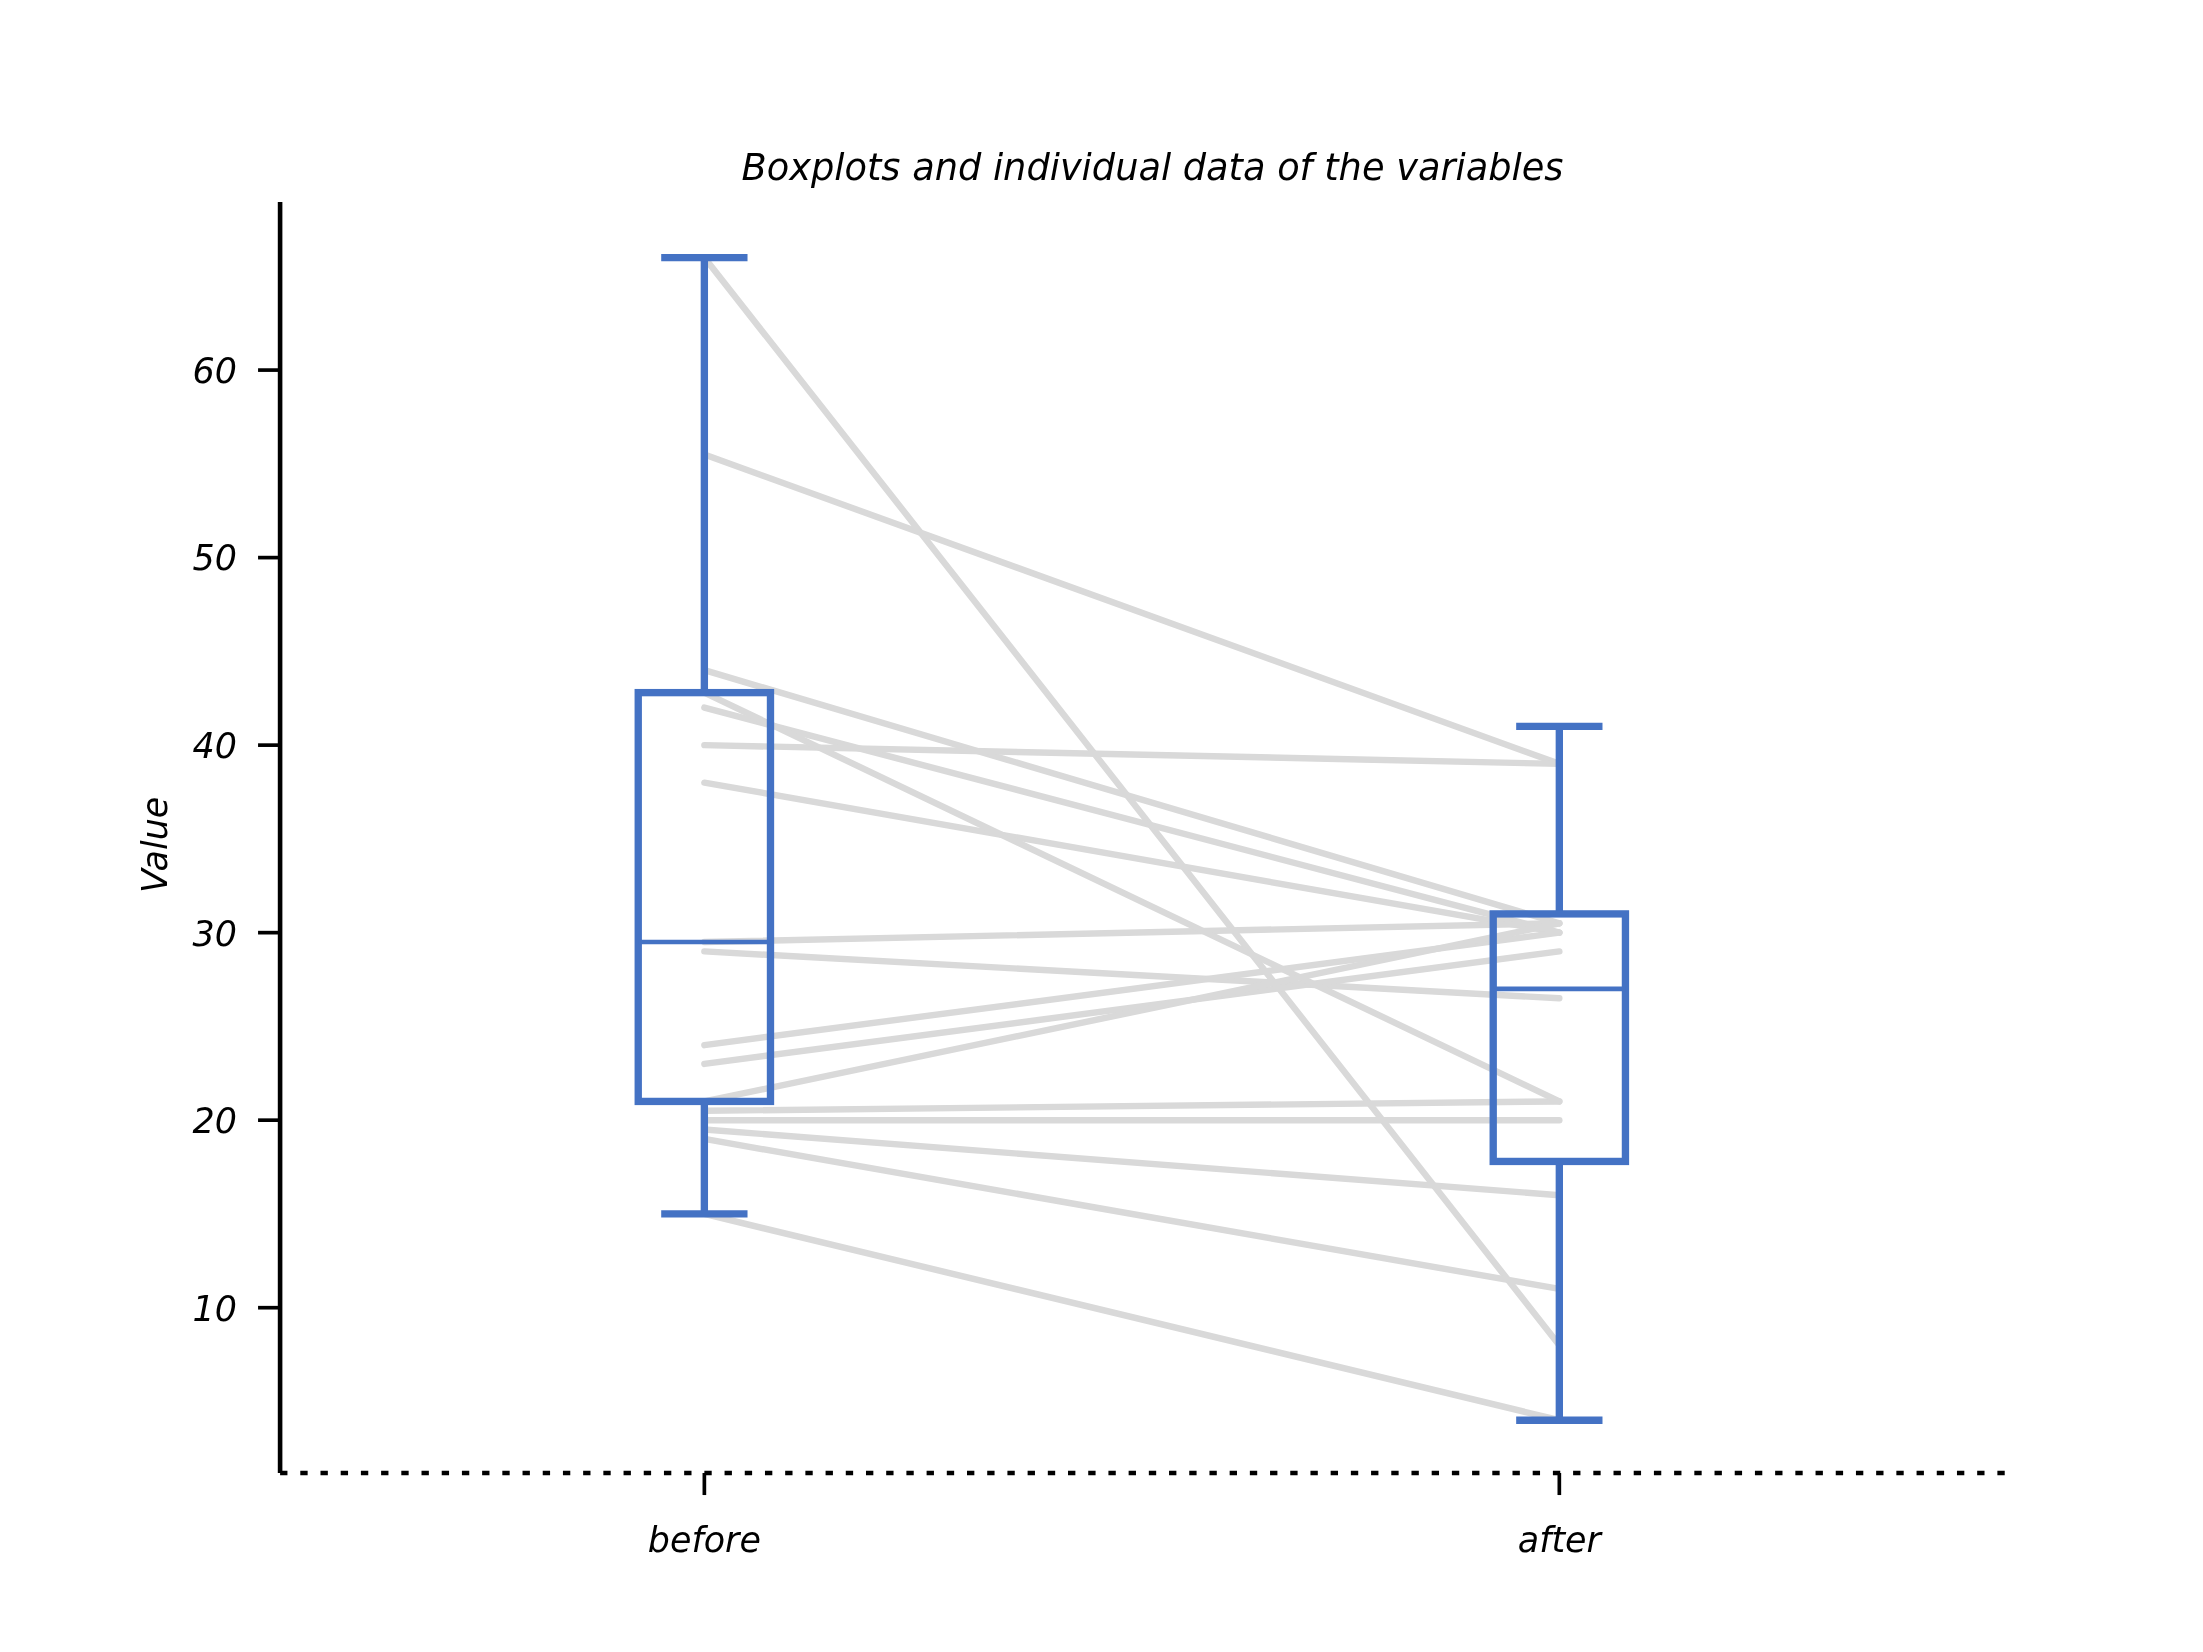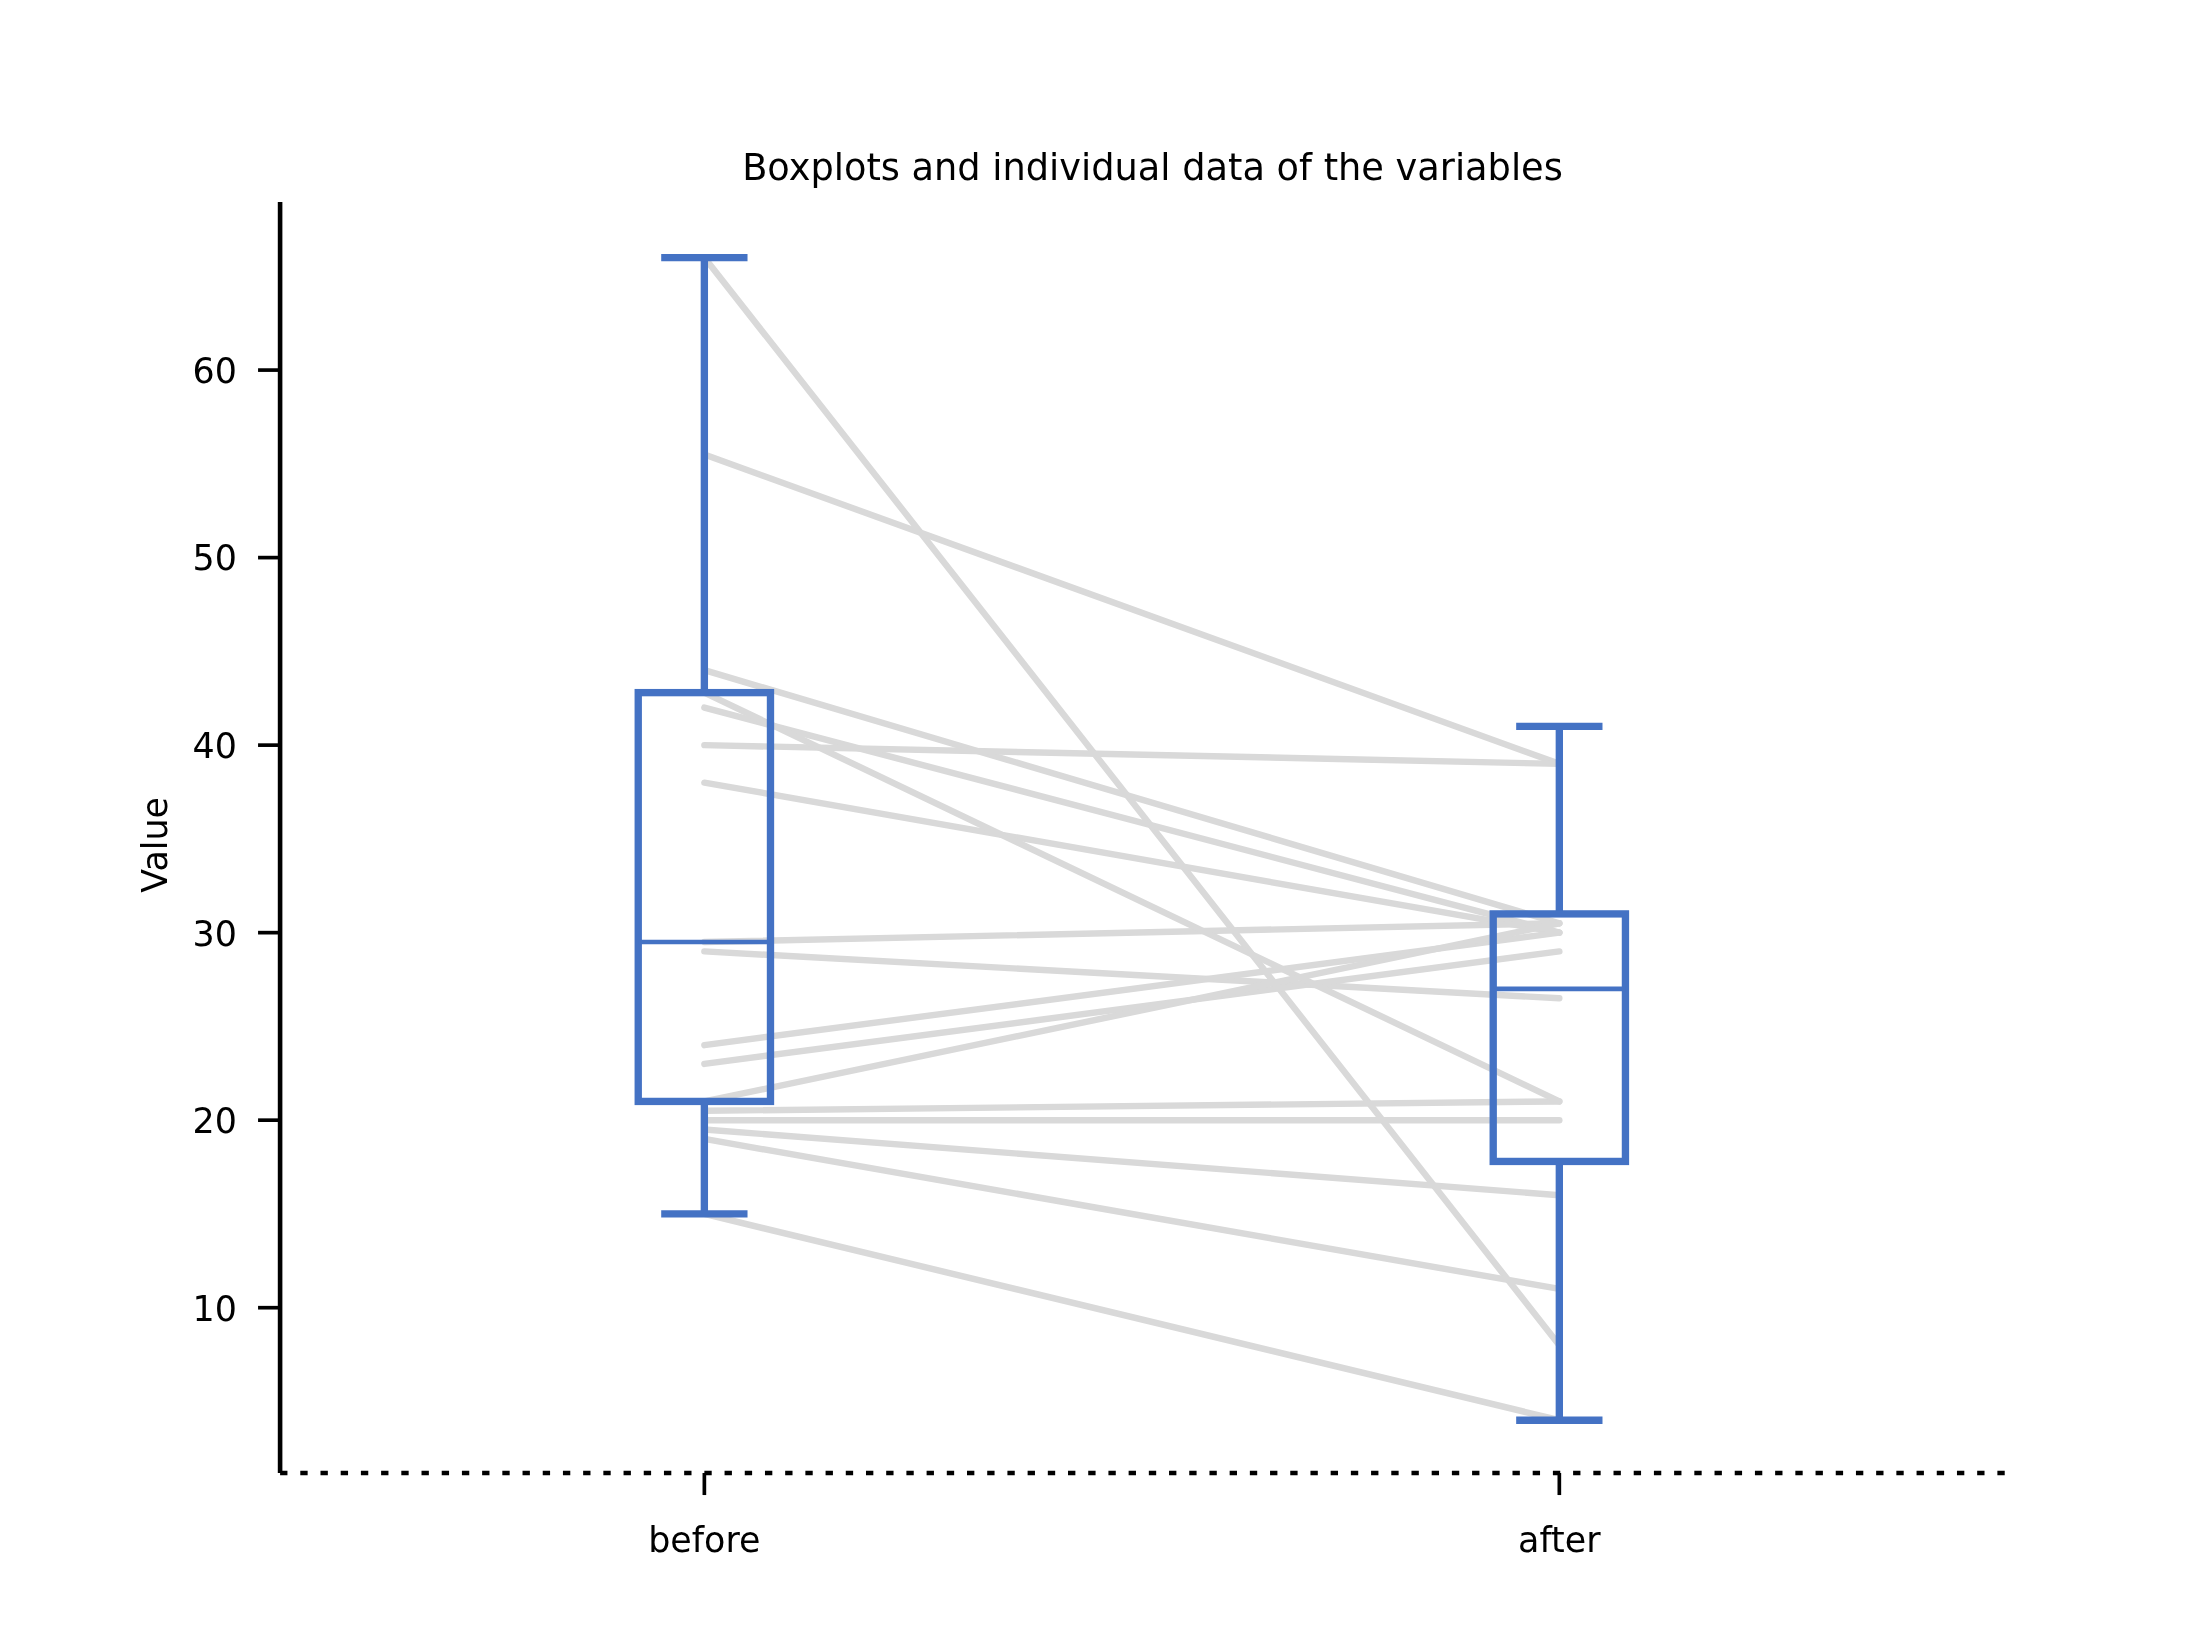--- a/index.html
+++ b/index.html
@@ -11,20 +11,21 @@
     width: 2204px;
     height: 1653px;
     font-family: "DejaVu Sans", sans-serif;
     overflow: hidden;
   }
   #figure {
     position: relative;
     width: 1820px;
     height: 1653px;
     background: #ffffff;
+    font-style: italic;
   }
   #chart-svg {
     position: absolute;
     top: 0;
     left: 0;
   }
   .title-text {
     font-family: "DejaVu Sans", sans-serif;
     font-size: 40px;
     fill: #000000;

